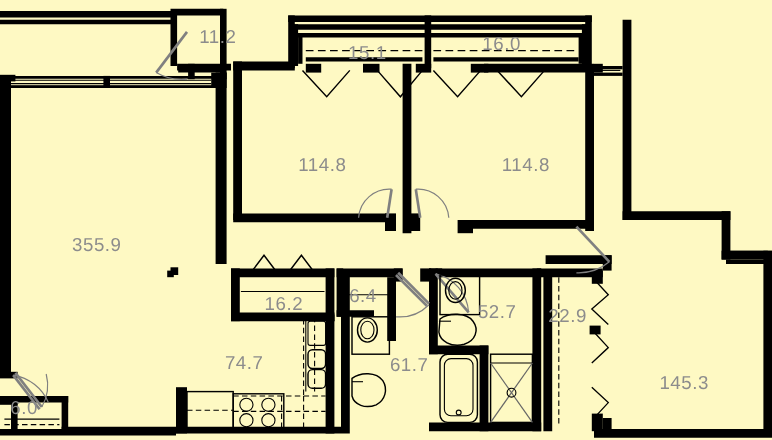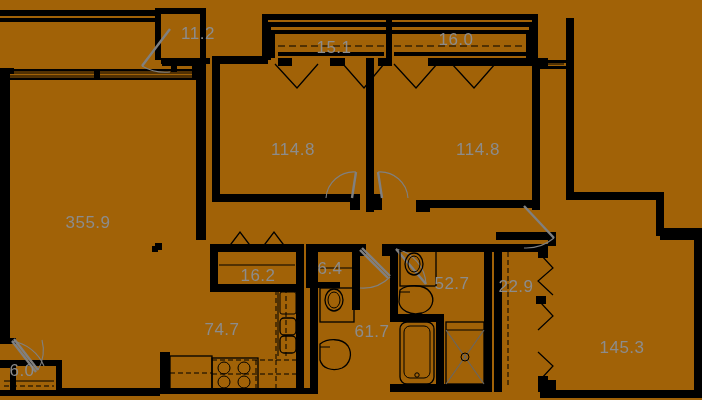--- a/index.html
+++ b/index.html
@@ -7,21 +7,21 @@
     padding: 0;
     background: #ffffff;
   }
   body {
     font-family: "Liberation Sans", sans-serif;
   }
   #floorplan-root {
     position: relative;
     width: 702px;
     height: 400px;
-    background: #a16207;
+    background: #fef9c3;
     overflow: hidden;
   }
   svg#plan {
     display: block;
     width: 702px;
     height: 400px;
   }
   .wall      { fill: #000000; stroke: none; }
   .hairline  { fill: none; stroke: #000000; stroke-width: 1; }
   .fixture   { fill: none; stroke: #000000; stroke-width: 1.3; }

